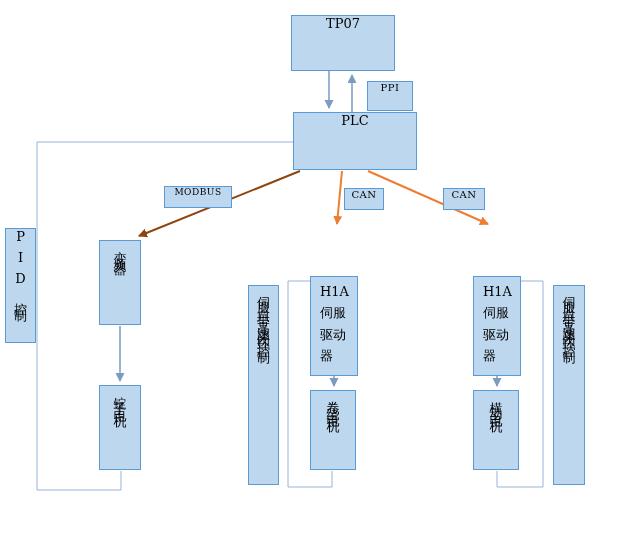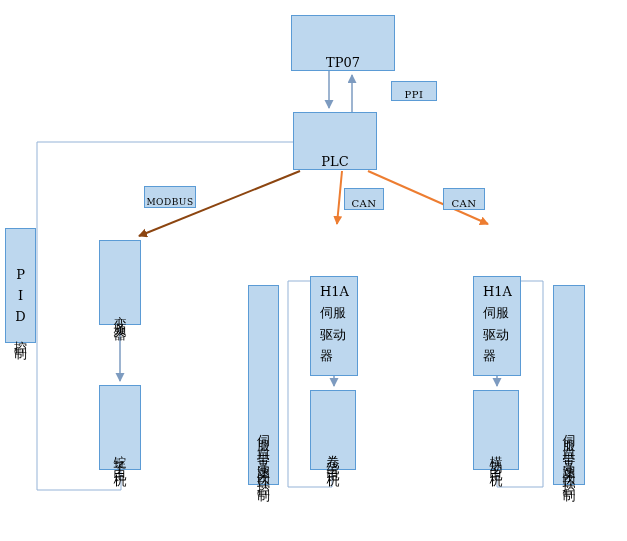--- a/index.html
+++ b/index.html
@@ -21,21 +21,21 @@
     left: 0;
     top: 0;
     z-index: 0;
   }
   .node {
     position: absolute;
     background: #BDD7EE;
     border: 1px solid #5B9BD5;
     box-sizing: border-box;
     display: flex;
-    align-items: flex-end;
+    align-items: flex-start;
     justify-content: center;
     font-size: 13px;
     z-index: 1;
   }
   .vtext span {
     writing-mode: vertical-rl;
     text-orientation: upright;
     letter-spacing: 6px;
     line-height: 1;
   }
@@ -45,23 +45,23 @@
     text-align: left;
     margin-top: 48px;
   }
   .smalllabel {
     font-size: 10px;
     letter-spacing: 0.5px;
   }
 
   
   .tp07     { left: 291px; top: 15px;  width: 104px; height: 56px; }
-  .plc      { left: 293px; top: 112px; width: 84px; height: 58px; }
-  .ppi      { left: 367px; top: 81px;  width: 46px;  height: 20px; margin-left: 24px; }
-  .modbus   { left: 144px; top: 186px; width: 52px;  height: 22px; font-size: 9px; }
+  .plc      { left: 293px; top: 112px; width: 124px; height: 58px; }
+  .ppi      { left: 367px; top: 81px;  width: 46px;  height: 30px; }
+  .modbus   { left: 164px; top: 186px; width: 68px;  height: 22px; font-size: 9px; }
   .can1     { left: 344px; top: 188px; width: 40px;  height: 22px; }
   .can2     { left: 443px; top: 188px; width: 42px;  height: 22px; }
   .pid      { left: 5px;   top: 228px; width: 31px;  height: 115px; }
   .inverter { left: 99px;  top: 240px; width: 42px;  height: 85px; }
   .h1a1     { left: 310px; top: 228px; width: 48px;  height: 100px; align-items: flex-start; justify-content: flex-start; padding: 4px 0 0 9px; }
   .h1a2     { left: 473px; top: 228px; width: 48px;  height: 100px; align-items: flex-start; justify-content: flex-start; padding: 4px 0 0 9px; }
   .note1    { left: 248px; top: 285px; width: 31px;  height: 200px; }
   .note2    { left: 553px; top: 285px; width: 32px;  height: 200px; }
   .note1 span, .note2 span { letter-spacing: 6px; }
   .spindle  { left: 99px;  top: 385px; width: 42px;  height: 85px; }

